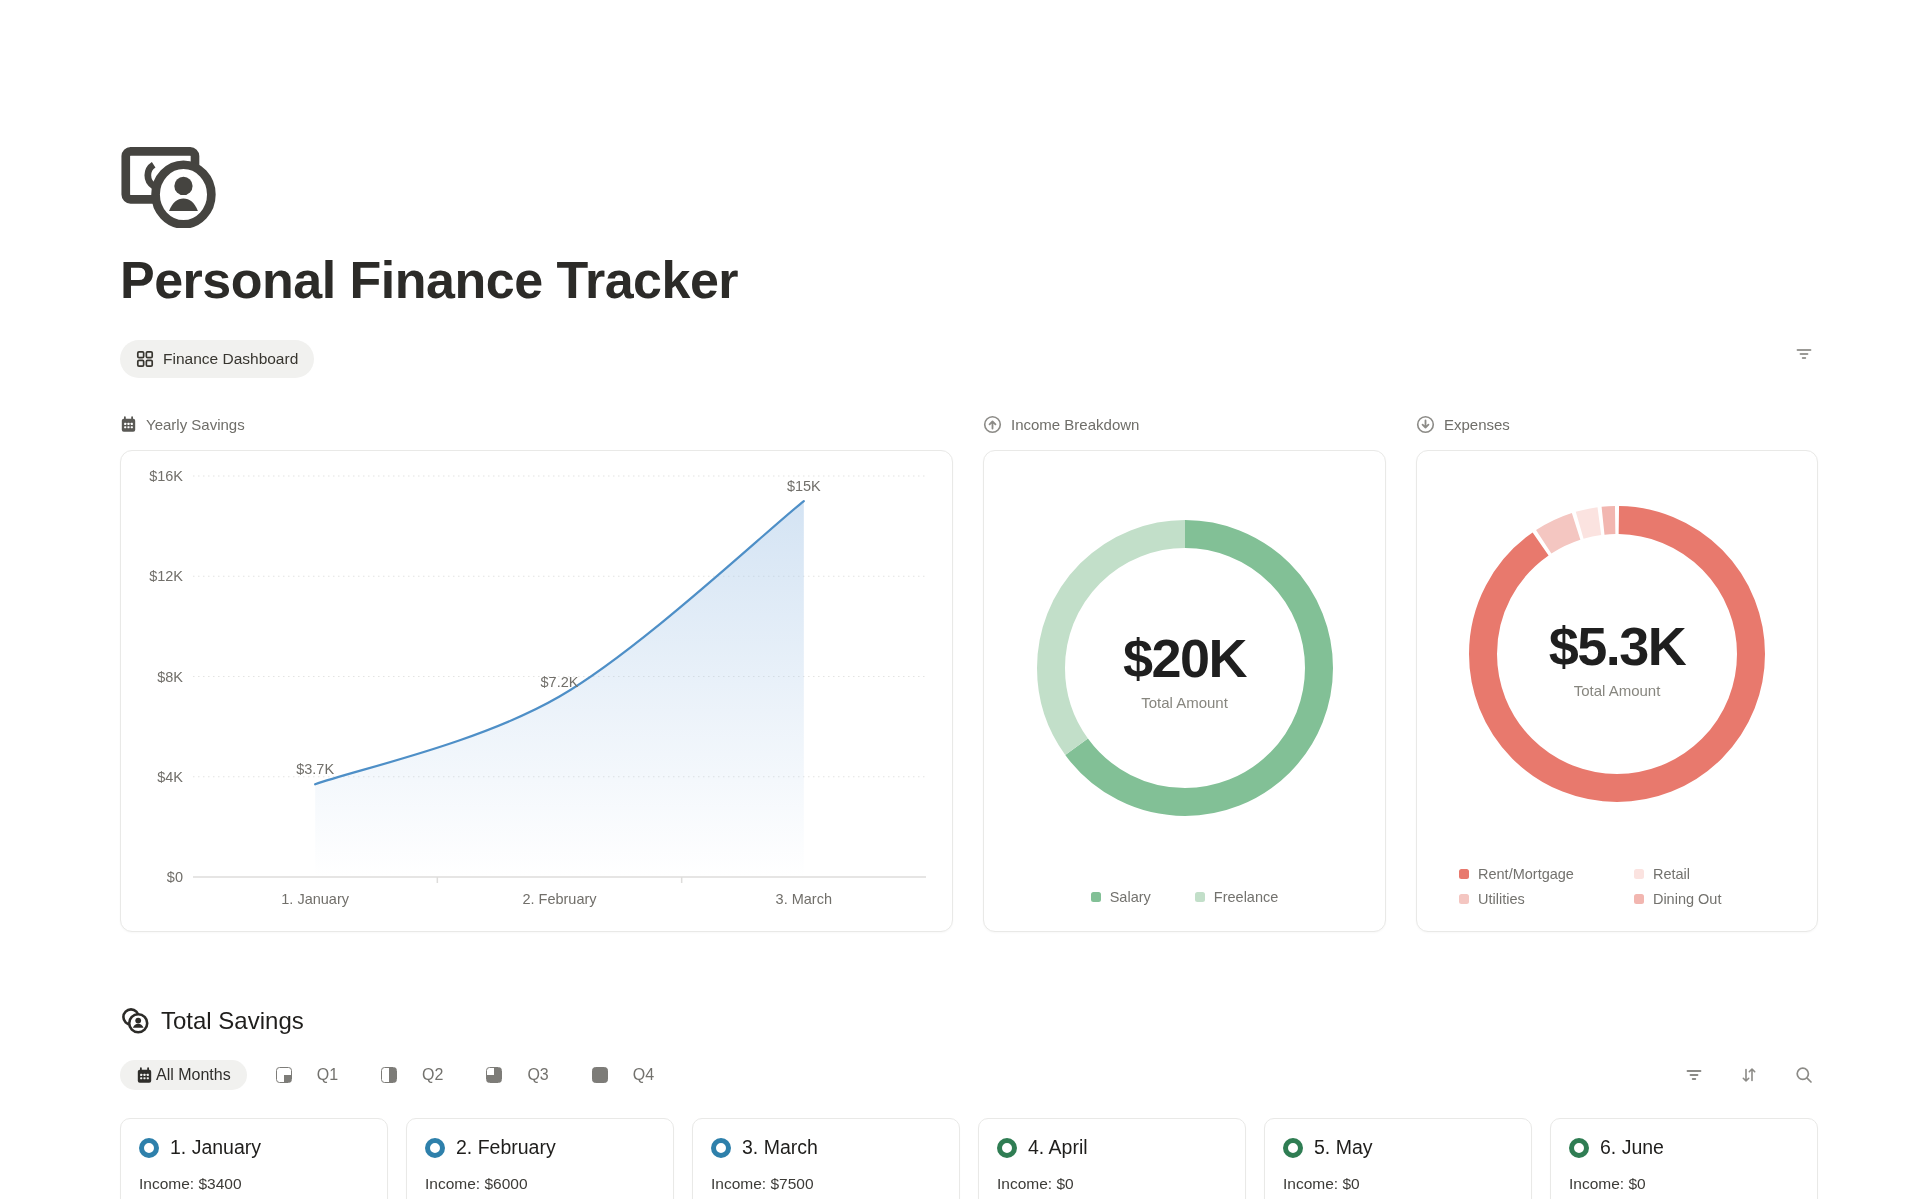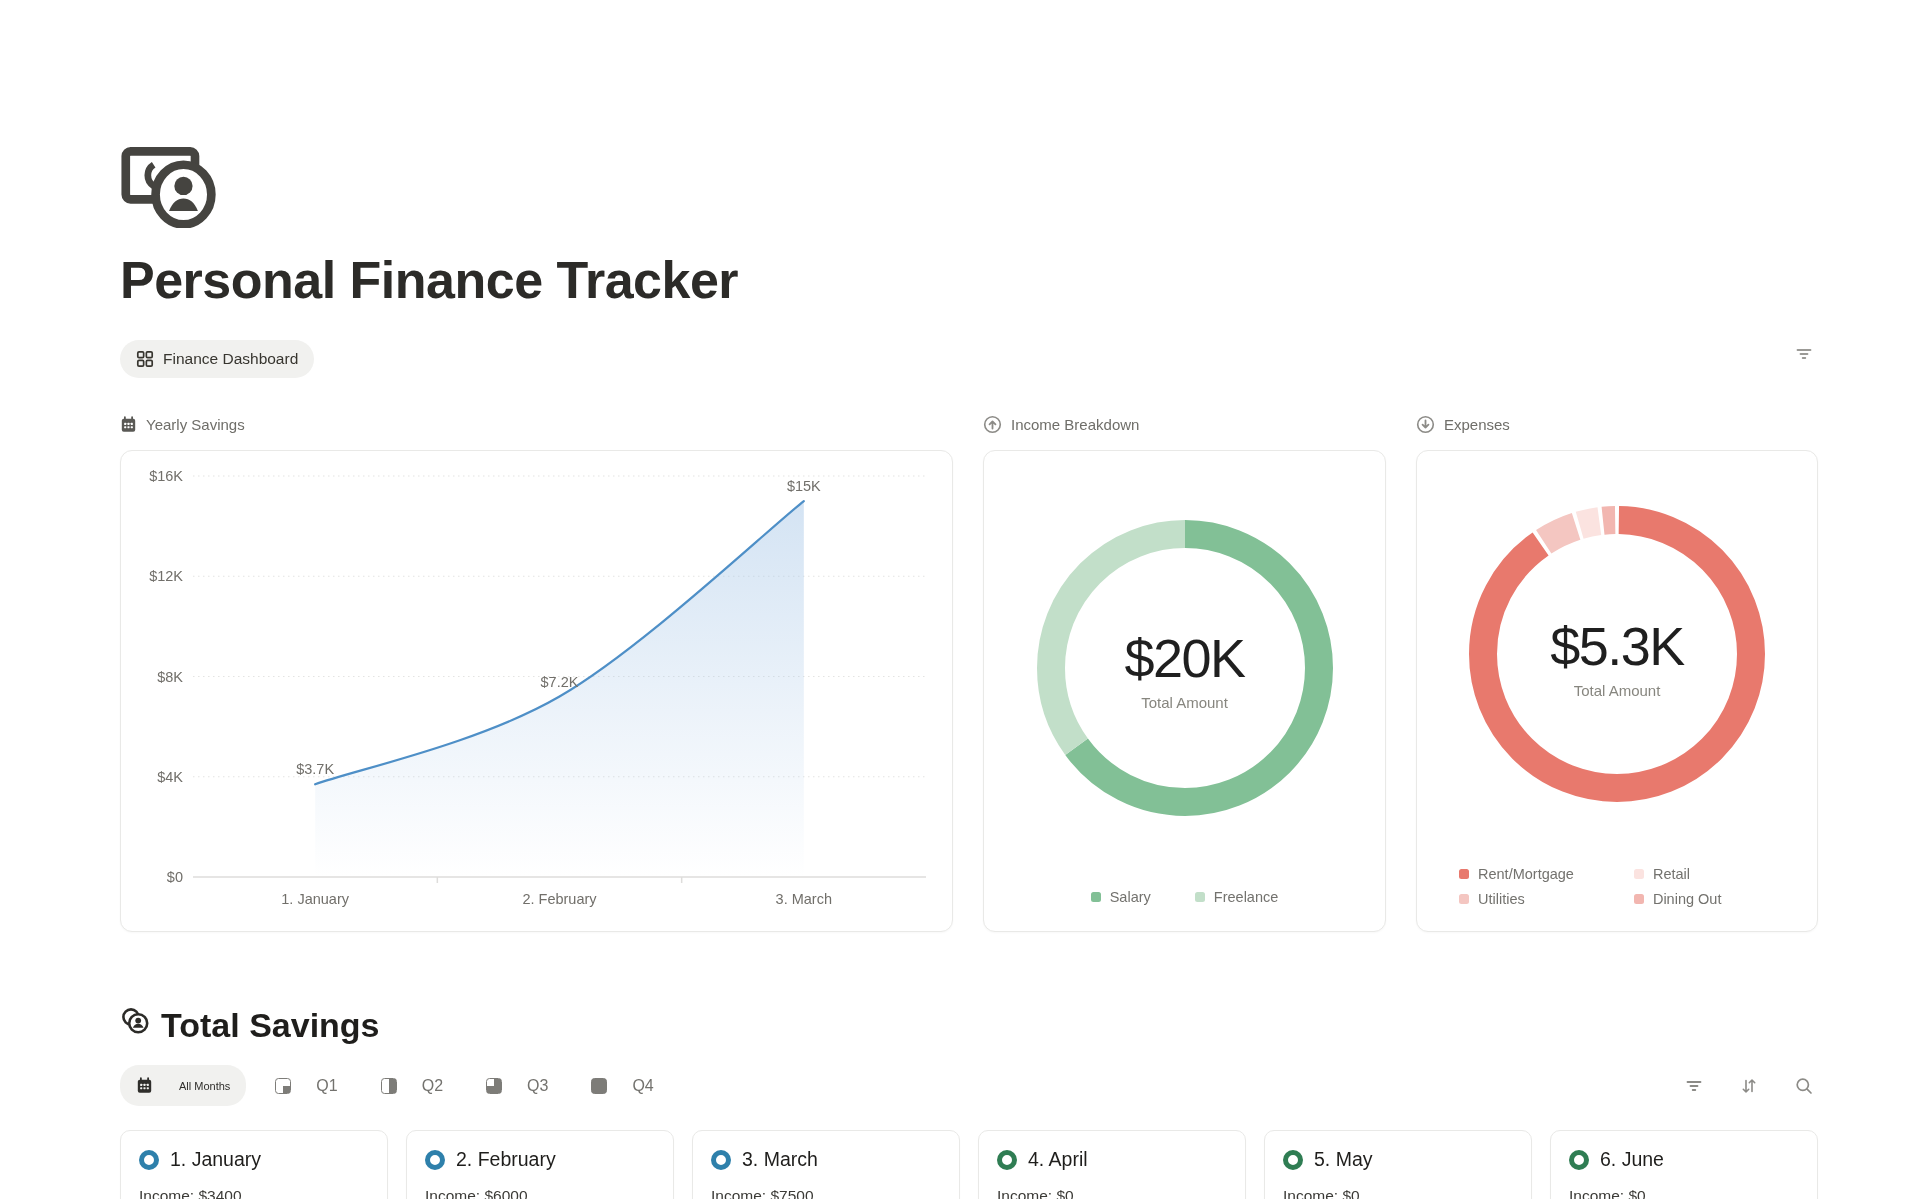--- a/index.html
+++ b/index.html
@@ -14,32 +14,32 @@
 .icon-btn{display:inline-flex;align-items:center;justify-content:center;width:28px;height:28px;cursor:pointer}
 .charts{display:grid;grid-template-columns:833px 403px 402px;column-gap:30px;margin-top:34px}
 .sec-label{display:flex;align-items:center;gap:9px;font-size:15px;color:#6f6e69;height:24px}
 .card{margin-top:14px;border:1px solid #e9e9e7;border-radius:12px;background:#fff;height:482px;
   position:relative;box-shadow:0 1px 2px rgba(15,15,15,.03);overflow:hidden}
 .card svg.chart{position:absolute;left:0;top:0}
 .tick{font-size:14.5px;fill:#716f6a}
 .donut-center{position:absolute;left:0;right:0;text-align:center;pointer-events:none}
 .donut-center.income{top:176px}
 .donut-center.expenses{top:164px}
-.donut-value{font-size:54px;font-weight:normal;color:#1f1f1f;letter-spacing:-1.5px}
+.donut-value{font-size:54px;font-weight:bold;color:#1f1f1f;letter-spacing:-1.5px}
 .donut-caption{margin-top:5px;font-size:15px;color:#87867f}
 .legend-row{position:absolute;left:0;right:0;bottom:26px;display:flex;justify-content:center;gap:44px}
 .legend-grid{position:absolute;left:42px;bottom:20px;display:grid;grid-template-rows:repeat(2,25px);
   grid-auto-flow:column;column-gap:60px;align-items:center}
 .legend-item{display:flex;align-items:center;gap:9px;font-size:14.5px;color:#73726e;cursor:pointer}
 .swatch{width:10px;height:10px;border-radius:2.5px;flex:0 0 auto}
-.section-heading{margin-top:74px;display:flex;align-items:flex-start;gap:11px;font-size:34px;
-  font-weight:bold;color:#1f1e1c}
+.section-heading{margin-top:74px;display:flex;align-items:center;gap:11px;font-size:24px;
+  font-weight:normal;color:#1f1e1c}
 .tabs-row{margin-top:20px;display:flex;align-items:center}
-.tab-active{display:inline-flex;align-items:center;gap:26px;background:#f1f1ef;border-radius:19px;
-  padding:0 16px;height:41px;font-size:11px;color:#2f2e2b;cursor:pointer}
+.tab-active{display:inline-flex;align-items:center;gap:3px;background:#f1f1ef;border-radius:19px;
+  padding:0 16px;height:30px;font-size:16px;color:#2f2e2b;cursor:pointer}
 .tab{display:inline-flex;align-items:center;gap:25px;padding:0 14px;height:38px;font-size:16px;
   color:#73726e;cursor:pointer;margin-left:15px}
 .qicon{width:16px;height:16px;border:1.6px solid #7d7c78;border-radius:3.5px;flex:0 0 auto}
 .q1{background:conic-gradient(transparent 0 90deg,#7d7c78 90deg 180deg,transparent 180deg)}
 .q2{background:conic-gradient(#7d7c78 0 180deg,transparent 180deg)}
 .q3{background:conic-gradient(#7d7c78 0 270deg,transparent 270deg)}
 .q4{background:#7d7c78}
 .row-icons{margin-left:auto;display:flex;align-items:center;gap:27px}
 .months{margin-top:24px;display:grid;grid-template-columns:repeat(6,1fr);gap:18px}
 .month-card{border:1px solid #e9e9e7;border-radius:10px;padding:17px 18px;height:132px;

